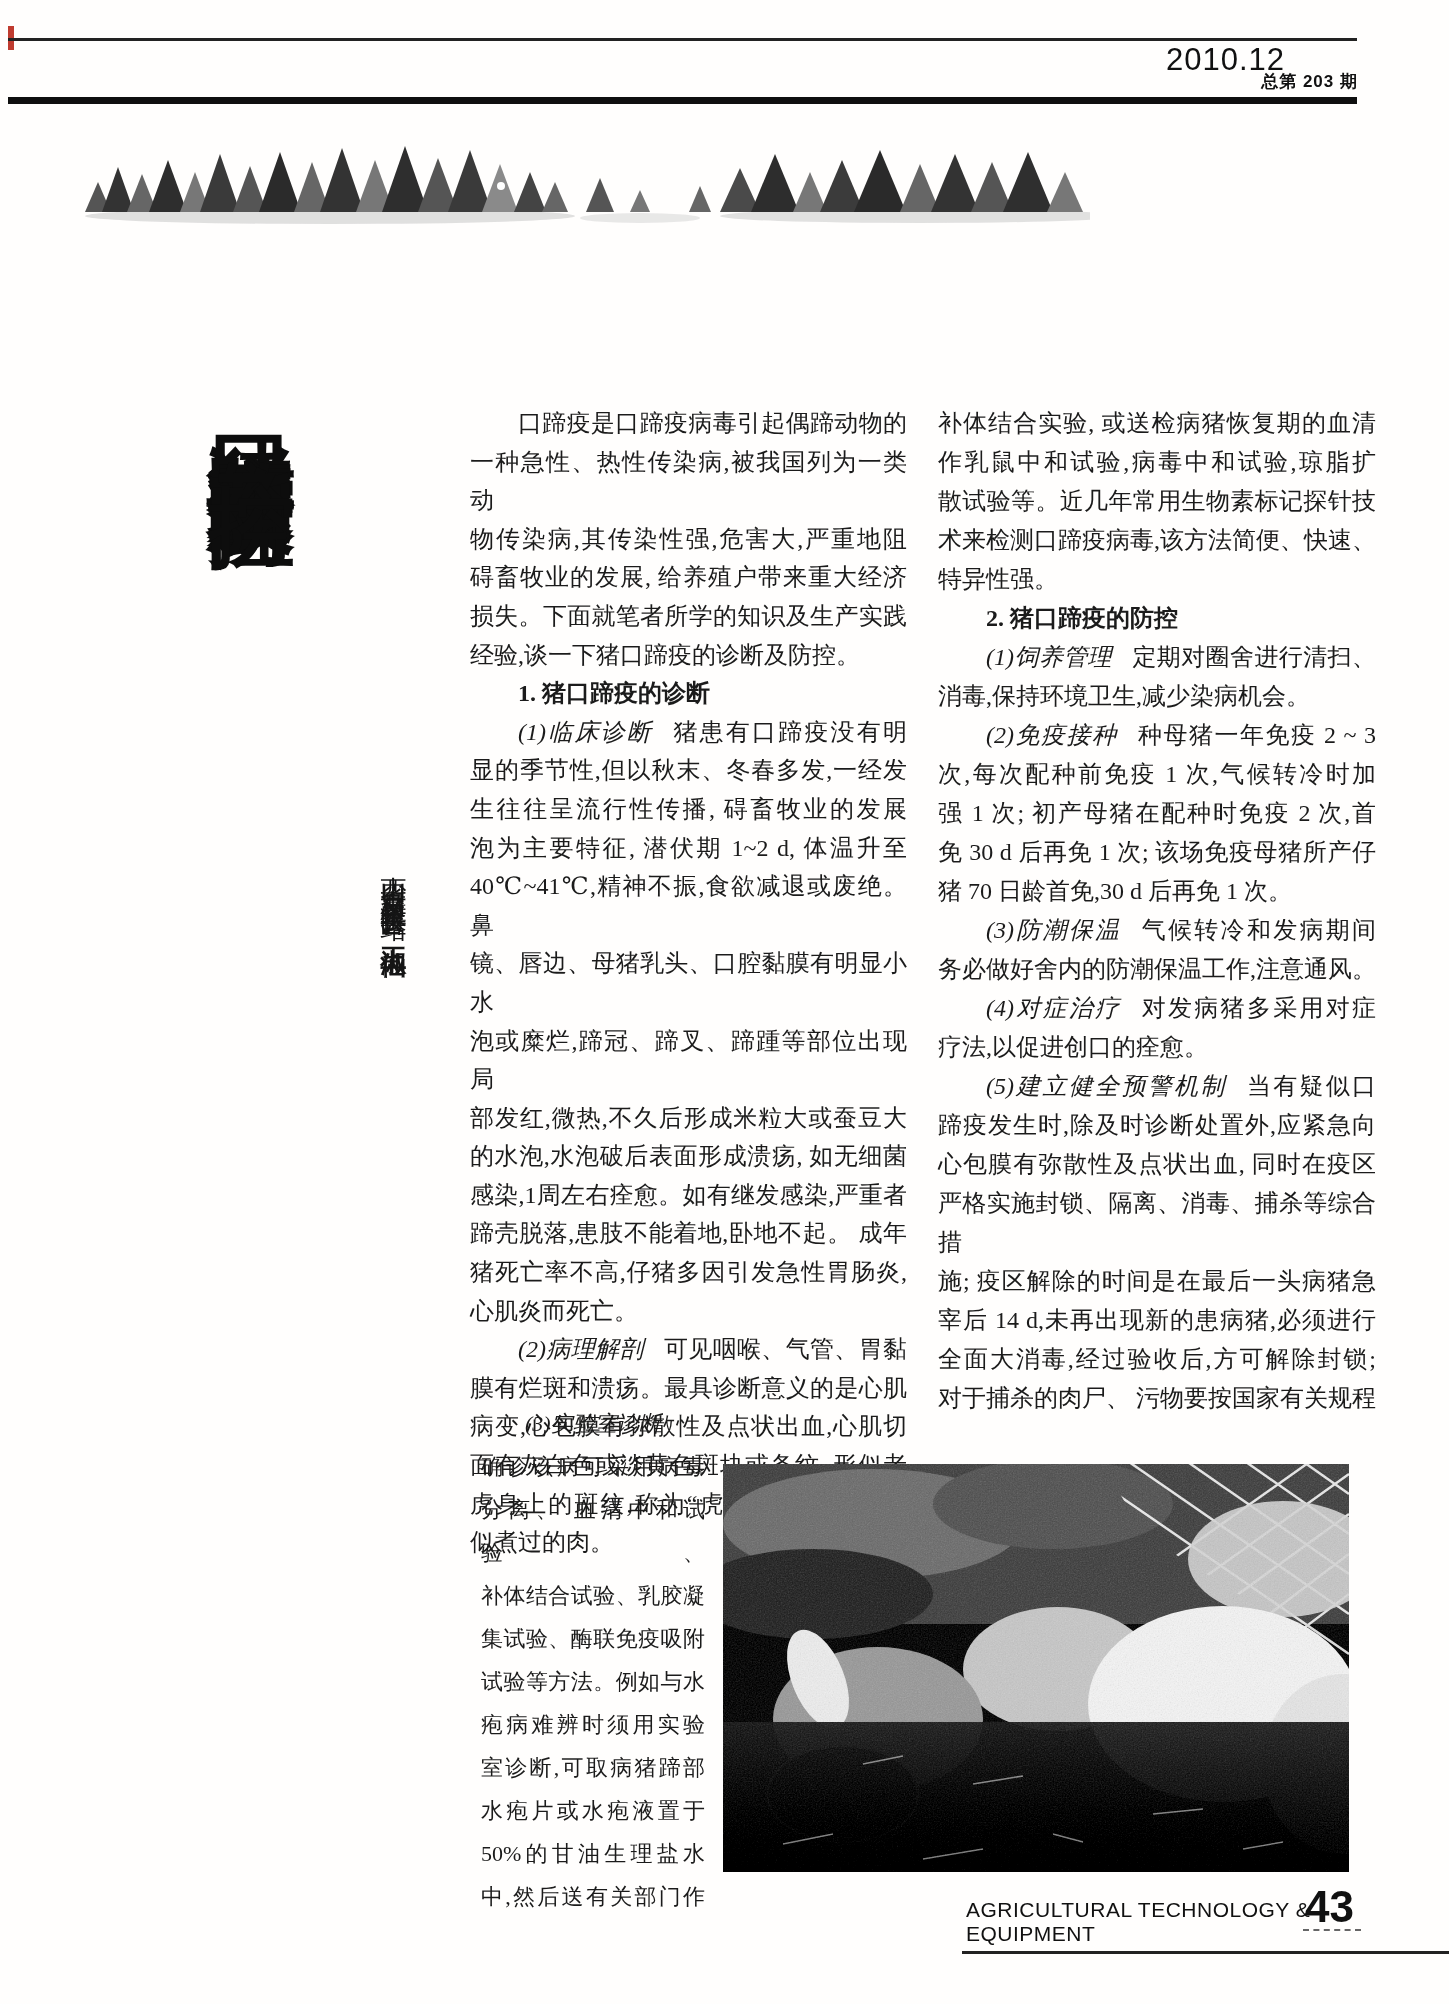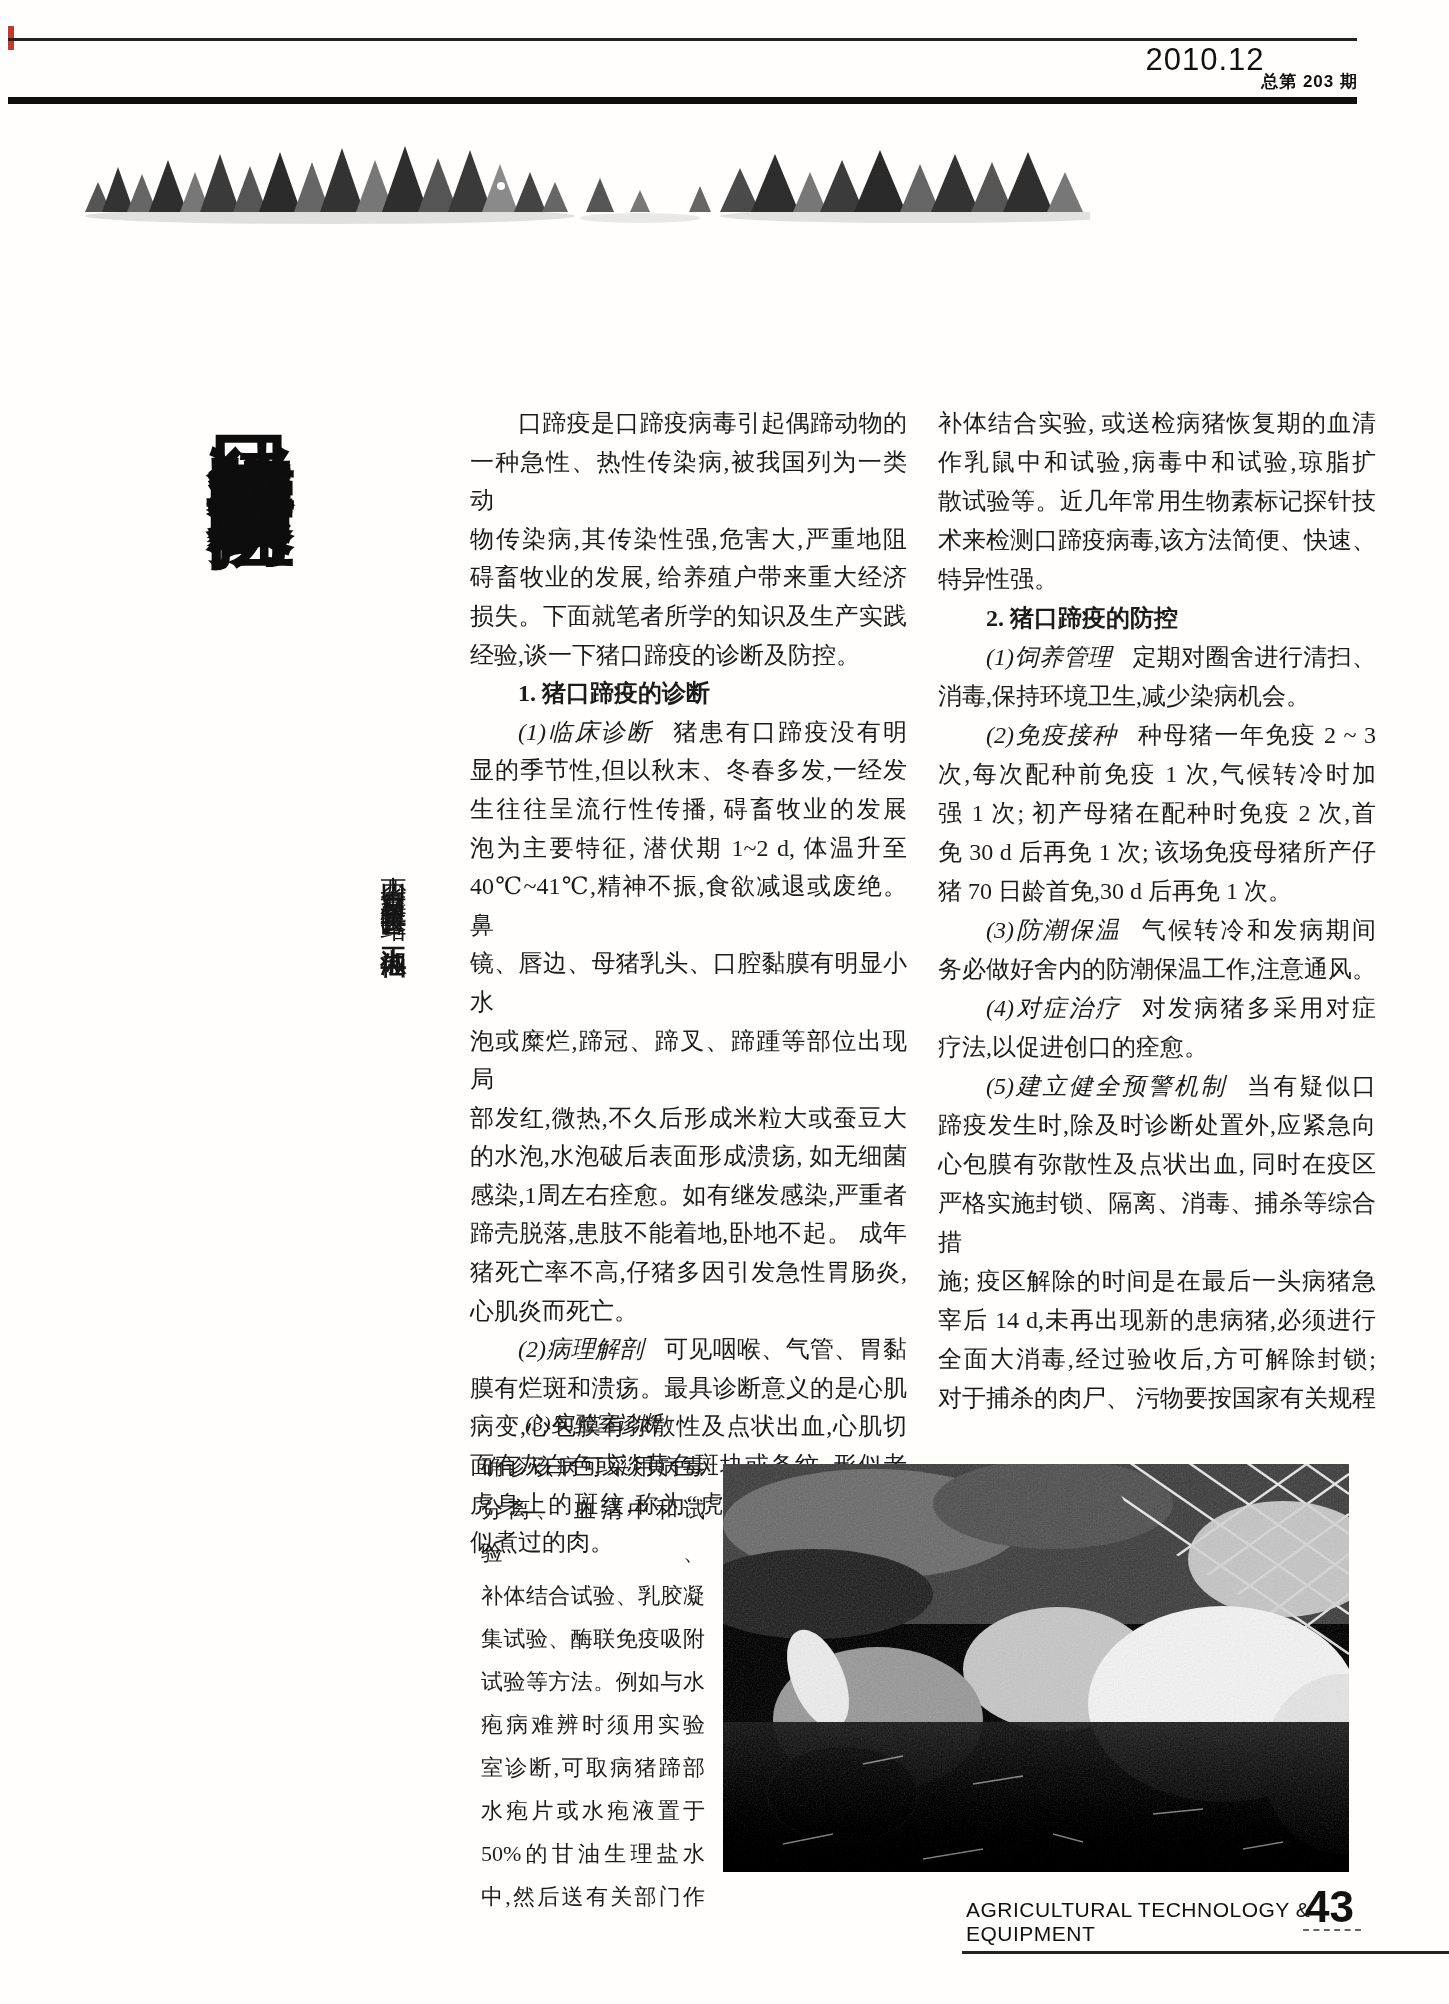--- a/index.html
+++ b/index.html
@@ -6,21 +6,21 @@
   .page{
     position:relative;width:1449px;height:2004px;margin:0 auto;
     background:#fffefd;overflow:hidden;
     font-family:"Liberation Serif","DejaVu Serif",serif;color:#1a1a1a;
   }
   
   .red-tick{position:absolute;left:8px;top:26px;width:6px;height:24px;background:#bf3b2f;}
   .rule-thin{position:absolute;left:8px;top:38px;width:1349px;height:3px;background:#222;}
   .rule-thick{position:absolute;left:8px;top:97px;width:1349px;height:7px;background:#0f0f0f;}
   .issue-date{
-    position:absolute;left:1120px;top:42px;width:170px;text-align:center;
+    position:absolute;left:1166px;top:42px;width:170px;text-align:left;
     font-family:"Liberation Sans","DejaVu Sans",sans-serif;font-size:31px;font-weight:500;letter-spacing:1px;color:#111;
   }
   .issue-number{
     position:absolute;left:1188px;top:70px;width:170px;text-align:right;
     font-family:"Liberation Sans","DejaVu Sans",sans-serif;font-size:17px;font-weight:bold;color:#111;letter-spacing:1px;
   }
   
   .forest{position:absolute;left:80px;top:124px;width:1010px;height:104px;}
   
   .callig-title{

